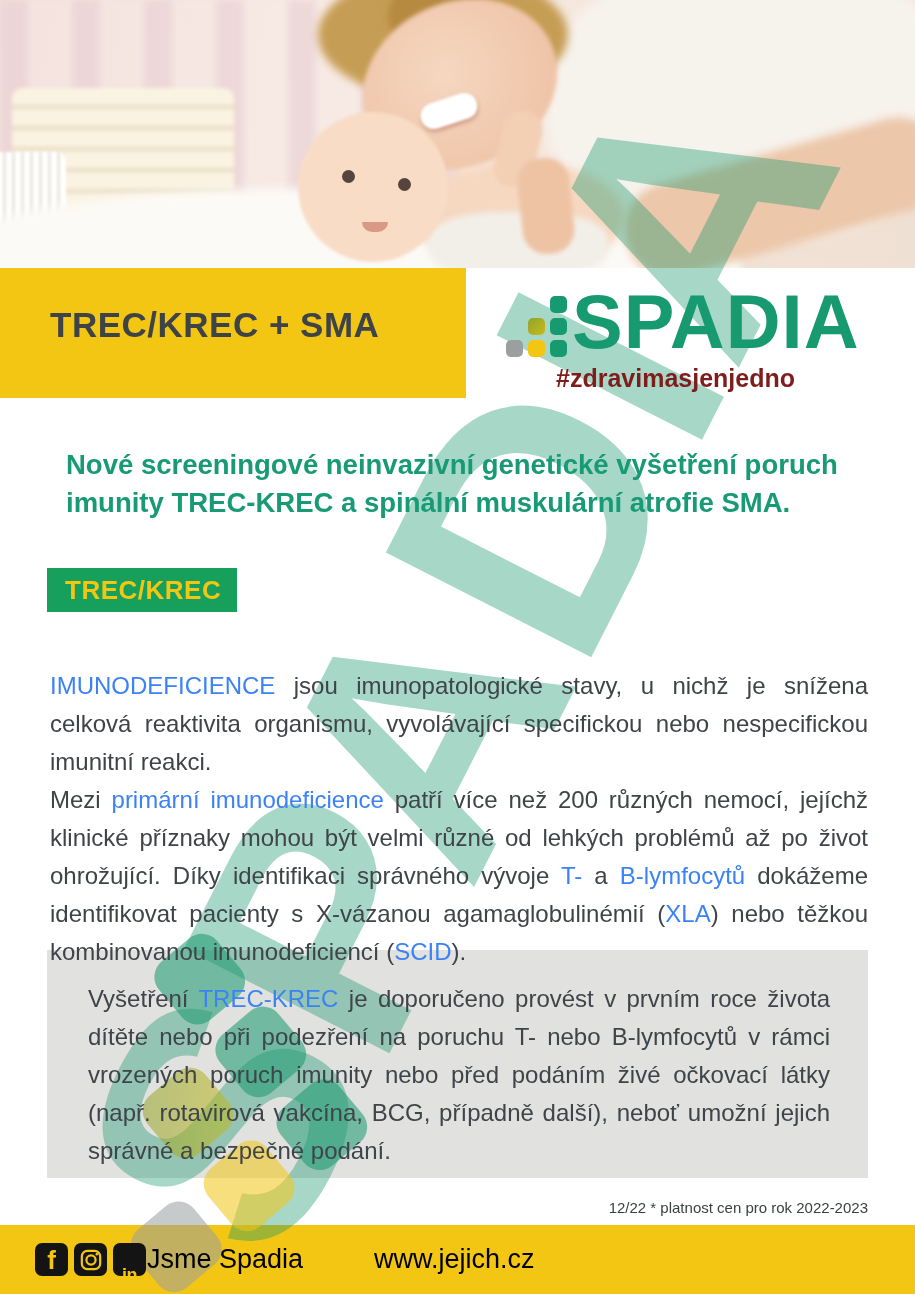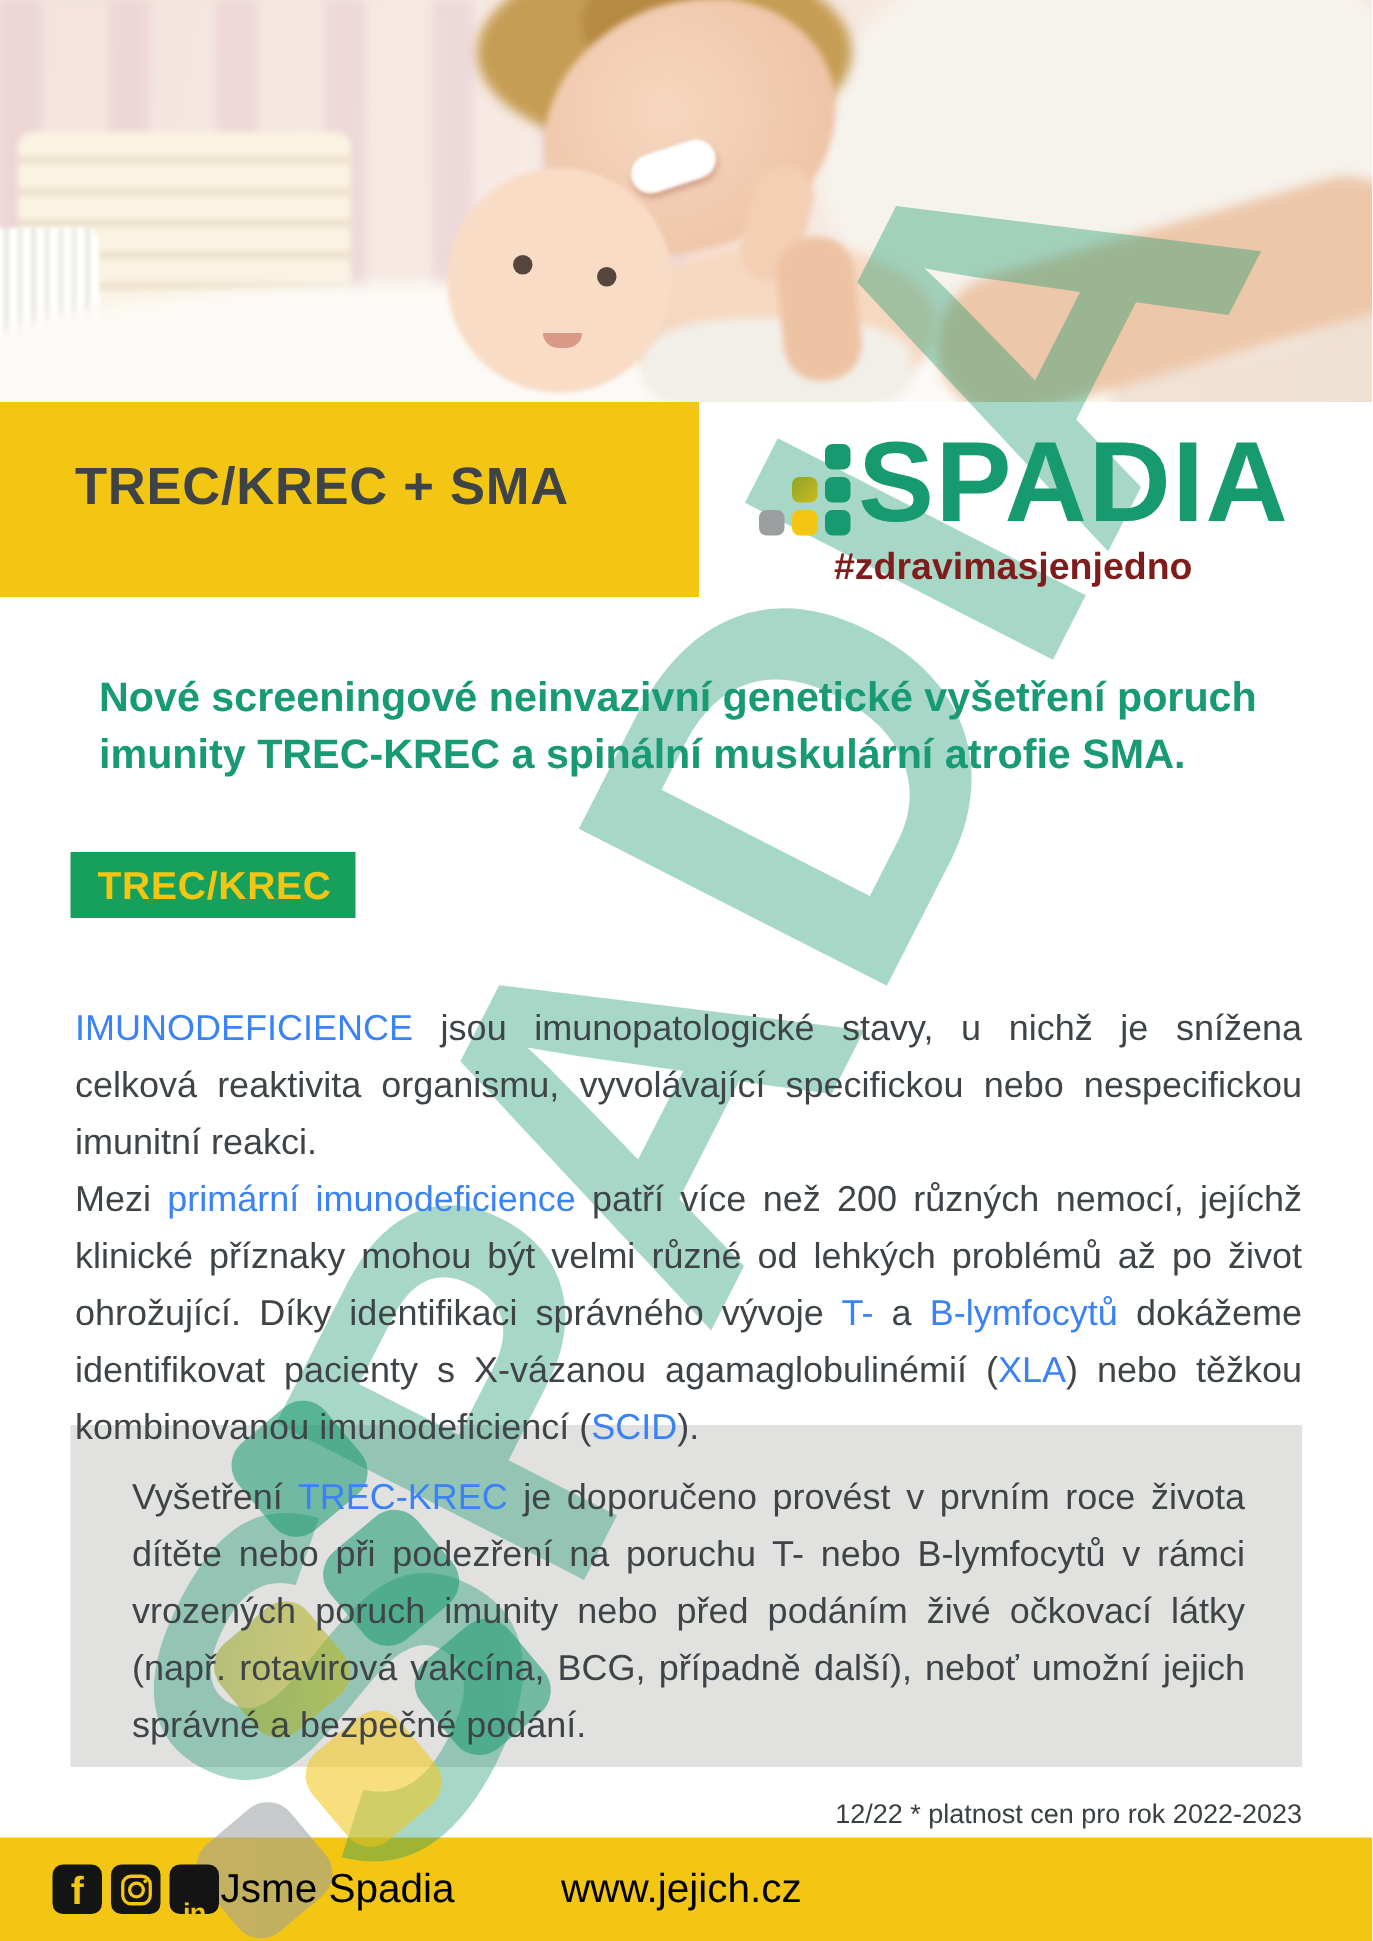--- a/index.html
+++ b/index.html
@@ -67,21 +67,21 @@
 
   .label-box{left:47px;top:568px;width:190px;height:44px;background:#17A05C;display:flex;align-items:center;
              padding-left:18px;box-sizing:border-box;font-size:26px;font-weight:700;letter-spacing:.5px;color:#F3C614;}
 
   .para{font-size:24px;line-height:38px;color:#3F4448;text-align:justify;}
   .p1{left:50px;top:643px;width:818px;}
   .p2{left:50px;top:757px;width:818px;}
   .hl{color:#3b82f6;}
   .infobox-text{left:88px;top:980px;width:742px;font-size:24px;line-height:38px;color:#3F4448;text-align:justify;}
 
-  .footnote{left:468px;top:1199px;width:400px;text-align:right;font-size:18px;color:#3A3F42;}
+  .footnote{left:468px;top:1199px;width:400px;text-align:right;font-size:15px;color:#3A3F42;}
 
   .footer{left:0;top:1225px;width:915px;height:69px;display:flex;align-items:center;}
   .social{position:absolute;left:35px;display:flex;gap:6px;}
   .sicon{width:33px;height:33px;background:#141414;border-radius:7px;display:flex;align-items:center;
          justify-content:center;color:#F3C614;font-weight:700;cursor:pointer;}
   .sicon.fb span{font-size:26px;line-height:26px;font-weight:700;}
   .sicon.li span{font-size:18px;letter-spacing:-.5px;margin-top:32px;}
   .ftext{font-size:27px;color:#000000;}
   .tagline{position:absolute;left:147px;}
   .website{position:absolute;left:50%;transform:translateX(-52%);}

